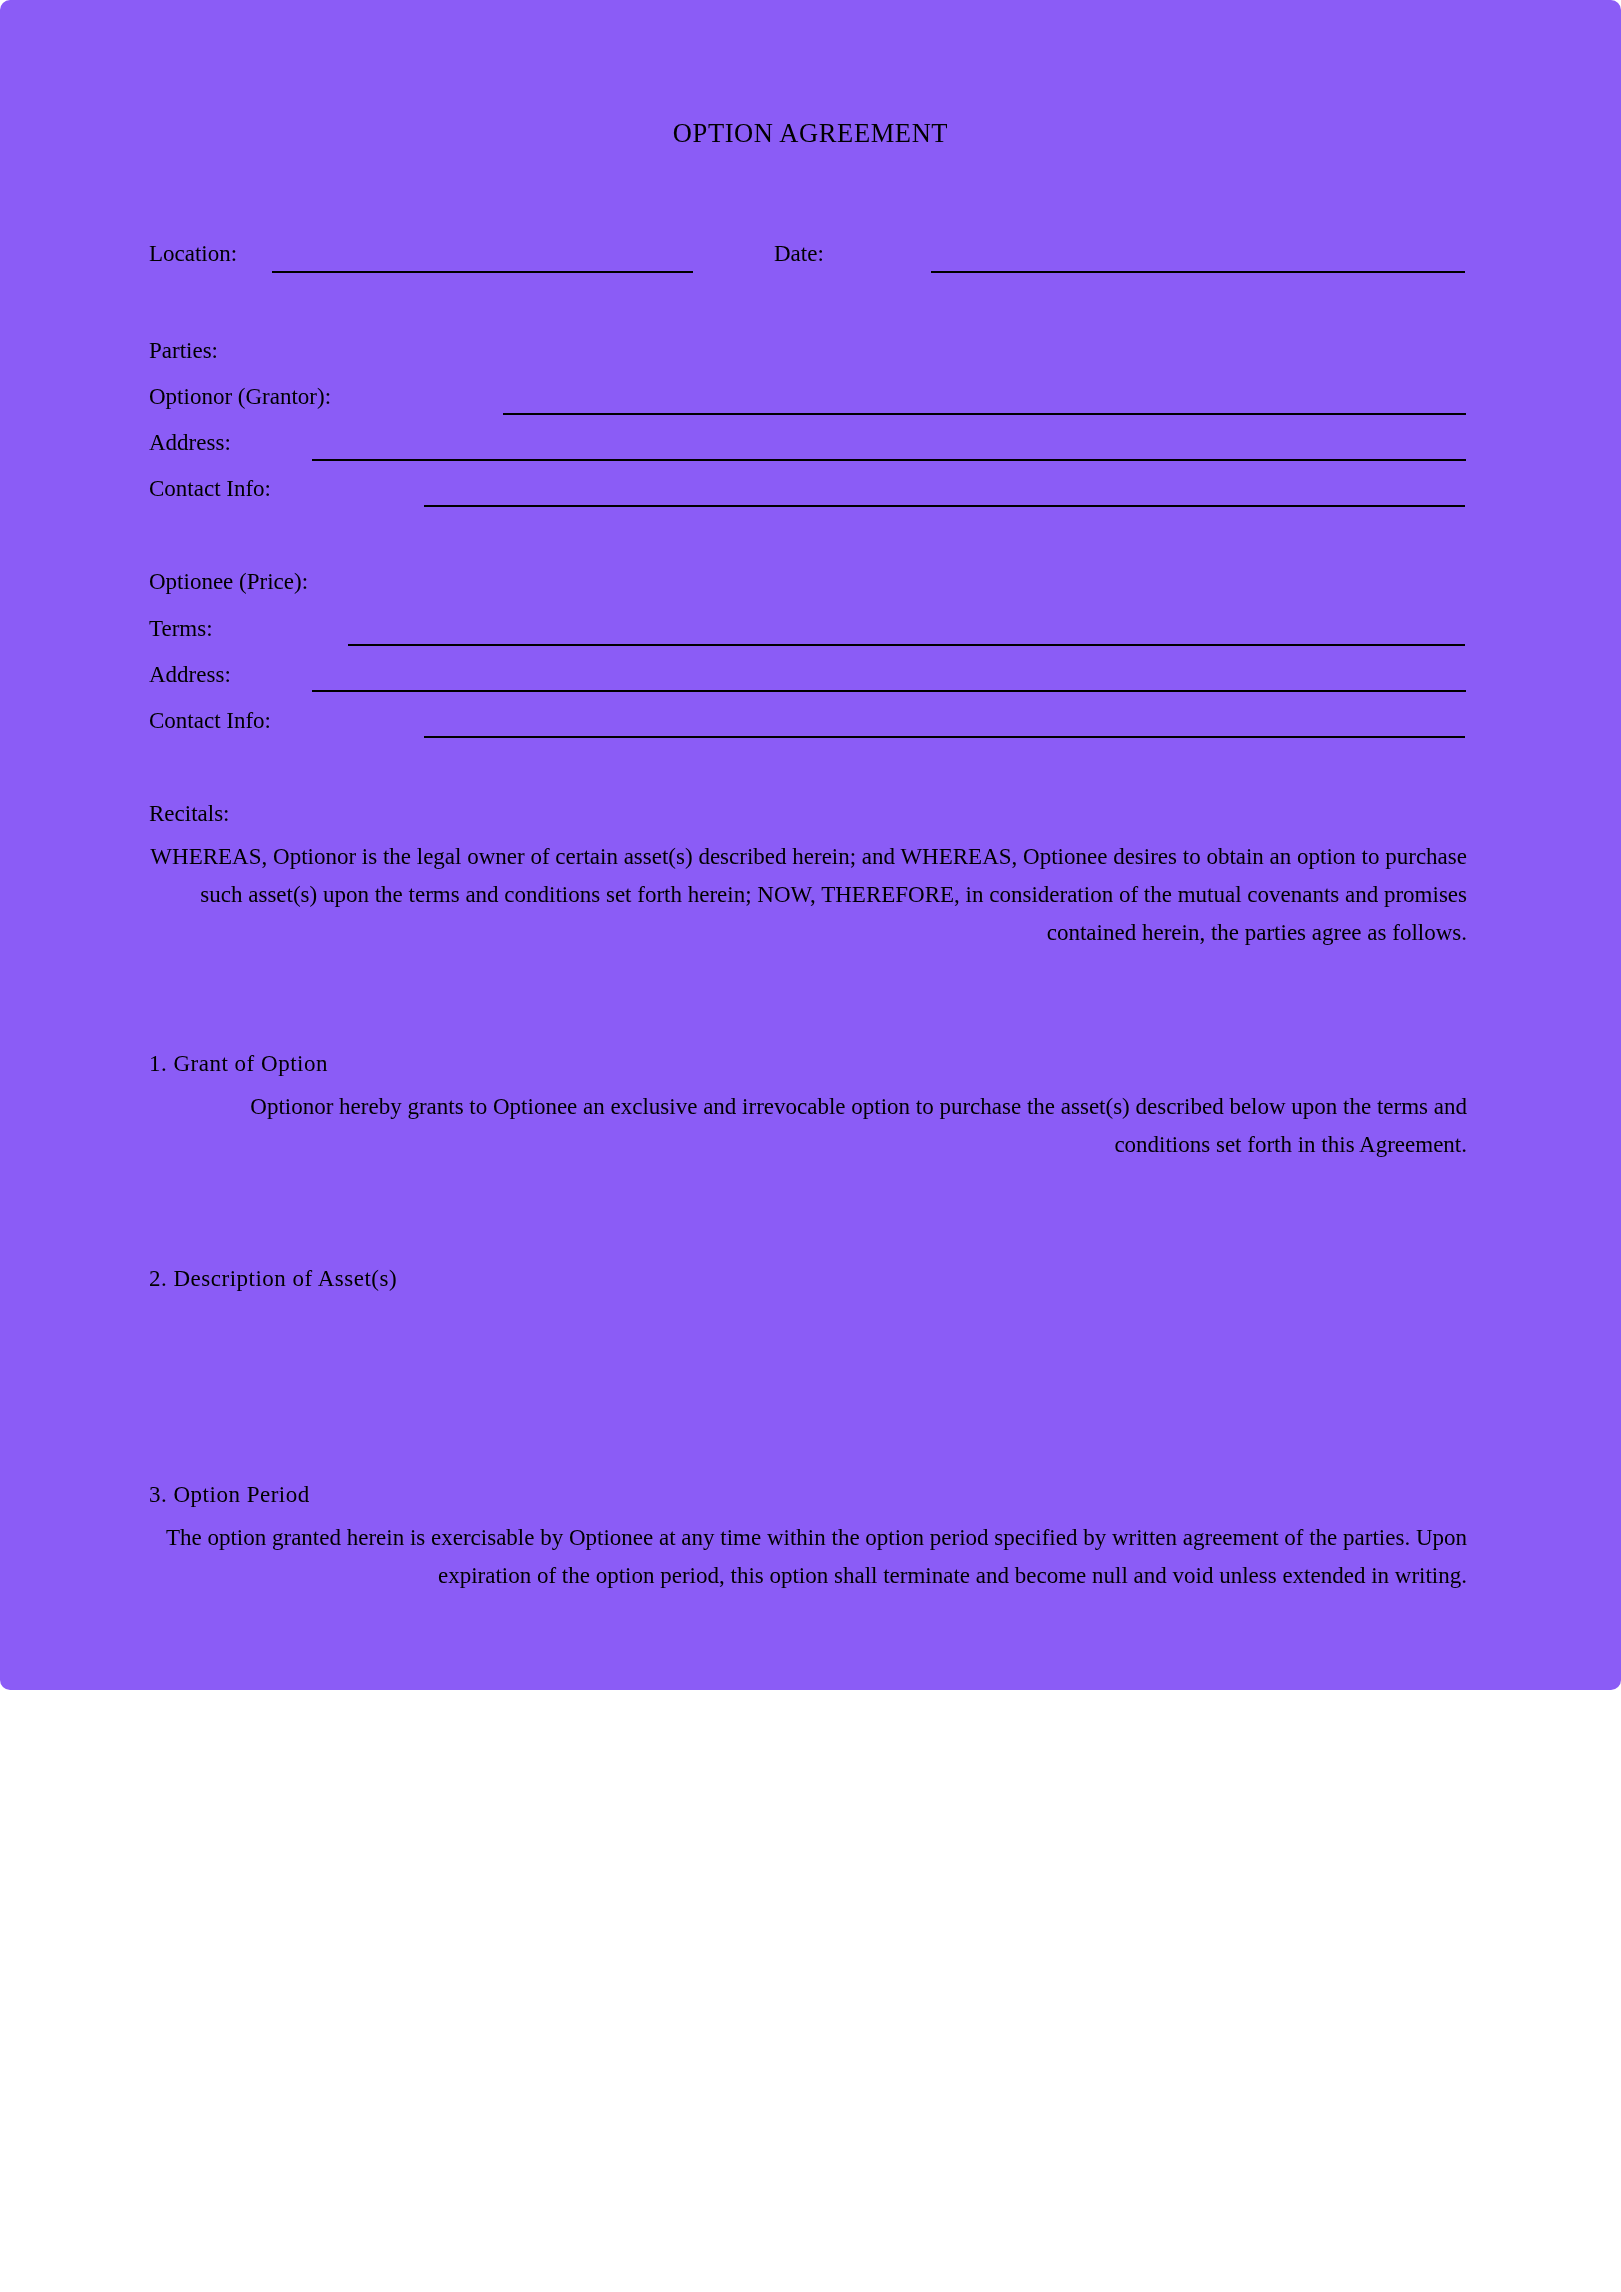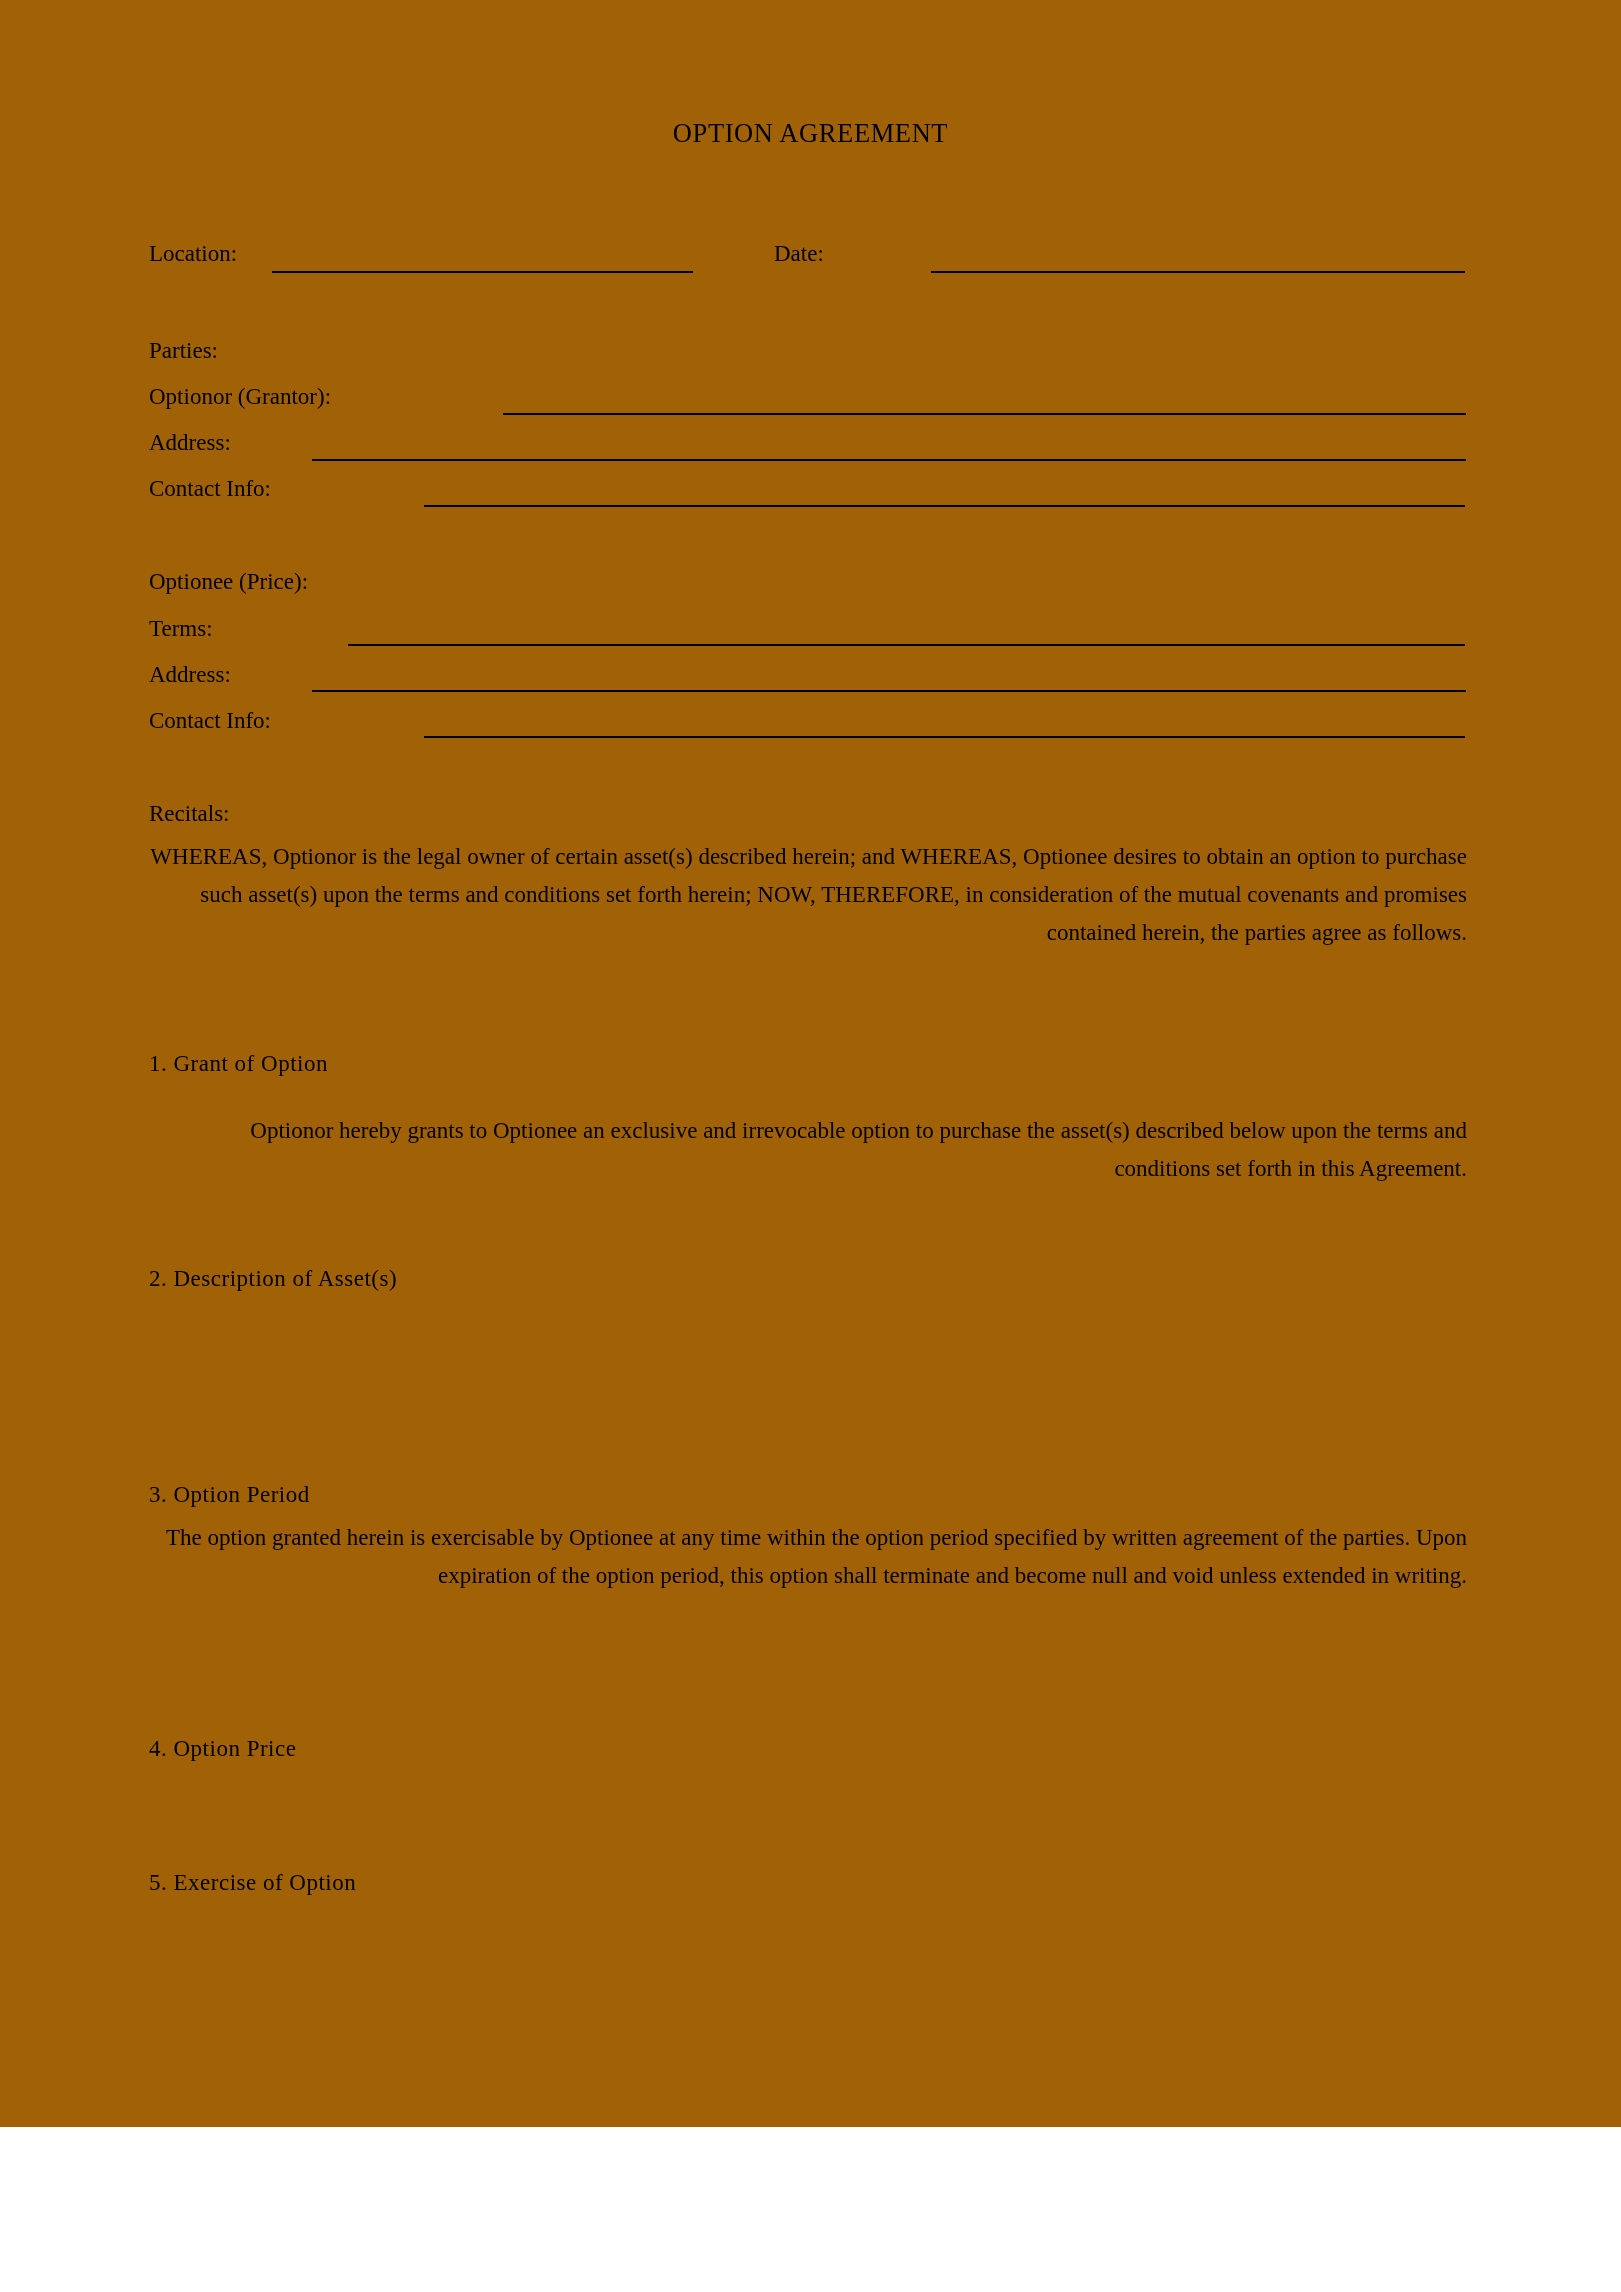--- a/index.html
+++ b/index.html
@@ -7,25 +7,26 @@
     padding: 0;
     background: #ffffff;
   }
   body {
     font-family: "Liberation Serif", "DejaVu Serif", serif;
     color: #000000;
   }
   .page {
     position: relative;
     width: 1621px;
-    height: 2127px;
-    background: #a16207;
+    height: 1690px;
+    background: #8b5cf6;
     margin: 0 auto;
     overflow: hidden;
     box-sizing: border-box;
+    border-radius: 10px;
   }
 
   
   .doc-title {
     position: absolute;
     left: 0;
     top: 120px;
     width: 1621px;
     text-align: center;
     font-size: 26.5px;
@@ -97,21 +98,21 @@
   <div class="label" style="left:149px; top:663px;">Address:</div>
   <div class="rule" style="left:312px; top:690px; width:1154px;"></div>
 
   <div class="label" style="left:149px; top:709px;">Contact Info:</div>
   <div class="rule" style="left:424px; top:736px; width:1041px;"></div>
 
   <div class="label" style="left:149px; top:802px;">Recitals:</div>
   <div class="para" style="top:838px;">WHEREAS, Optionor is the legal owner of certain asset(s) described herein; and WHEREAS, Optionee desires to obtain an option to purchase such asset(s) upon the terms and conditions set forth herein; NOW, THEREFORE, in consideration of the mutual covenants and promises contained herein, the parties agree as follows.</div>
 
   <div class="heading" style="top:1052px;">1. Grant of Option</div>
-  <div class="para" style="top:1088px;margin-top:24px;">Optionor hereby grants to Optionee an exclusive and irrevocable option to purchase the asset(s) described below upon the terms and conditions set forth in this Agreement.</div>
+  <div class="para" style="top:1088px;">Optionor hereby grants to Optionee an exclusive and irrevocable option to purchase the asset(s) described below upon the terms and conditions set forth in this Agreement.</div>
 
   <div class="heading" style="top:1267px;">2. Description of Asset(s)</div>
 
   <div class="heading" style="top:1483px;text-align:center;">3. Option Period</div>
   <div class="para" style="top:1519px;">The option granted herein is exercisable by Optionee at any time within the option period specified by written agreement of the parties. Upon expiration of the option period, this option shall terminate and become null and void unless extended in writing.</div>
 
   <div class="heading" style="top:1737px;">4. Option Price</div>
 
   <div class="heading" style="top:1871px;font-family:Liberation Serif, serif;">5. Exercise of Option</div>
 

